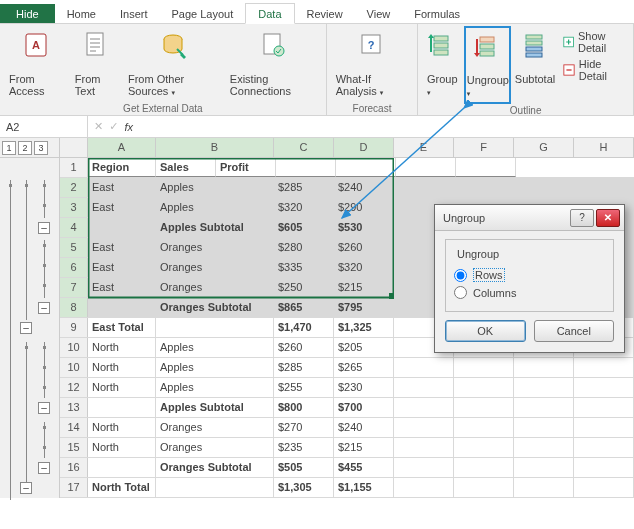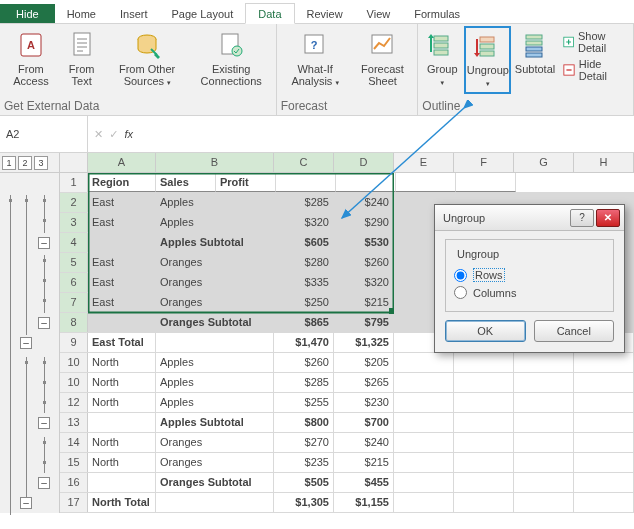--- a/index.html
+++ b/index.html
@@ -8,31 +8,31 @@
 
 .tabs{display:flex;align-items:flex-end;background:#fff;height:24px;border-bottom:1px solid #d4d4d4}
 .tab{padding:4px 12px 3px;cursor:pointer;color:#444}
 .tab.file{background:#217346;color:#fff;padding:4px 16px 3px}
 .tab.active{background:#fff;border:1px solid #d4d4d4;border-bottom:1px solid #fff;color:#217346;margin-bottom:-1px}
 
 
 .ribbon{display:flex;background:#f1f1f1;border-bottom:1px solid #d4d4d4;height:92px}
 .group{border-right:1px solid #d4d4d4;padding:2px 4px 1px;display:flex;flex-direction:column;justify-content:space-between}
 .group-body{display:flex;align-items:flex-start;gap:2px;flex:1}
-.group-label{text-align:left;font-size:12px;color:#6a6a6a;padding:1px 0}
+.group-label{text-align:center;font-size:10px;color:#6a6a6a;padding:1px 0}
 .rbtn{display:flex;flex-direction:column;align-items:center;justify-content:flex-start;padding:2px 4px;cursor:pointer;min-width:40px;border:1px solid transparent}
 .rbtn .ic{width:32px;height:32px;display:flex;align-items:center;justify-content:center}
-.rbtn .lbl{text-align:center;font-size:11px;line-height:12px;margin-top:2px}
+.rbtn .lbl{font-size:11px;line-height:12px;margin-top:12px}
 .rbtn.hl{border:2px solid #2a8dd4;background:#f1f1f1}
 .small-link{display:flex;align-items:center;gap:4px;padding:2px 4px;cursor:pointer;font-size:11px}
 .small-link svg{width:14px;height:14px}
 .drop{font-size:7px;margin-top:1px}
 
 
-.fbar{display:flex;align-items:center;height:37px;border-bottom:1px solid #d4d4d4;background:#fff}
+.fbar{display:flex;align-items:center;height:22px;border-bottom:1px solid #d4d4d4;background:#fff}
 .namebox{width:88px;border-right:1px solid #d4d4d4;padding:2px 6px;height:100%;display:flex;align-items:center;background:#fff}
 .fxicons{display:flex;align-items:center;gap:6px;padding:0 6px;color:#777}
 .fxicons span{cursor:pointer}
 .fxinput{flex:1;height:100%}
 
 
 .sheet{display:flex;position:relative}
 .outline{width:66px;background:#f0f0f0;border-right:1px solid #ccc}
 .outline-top{height:20px;display:flex;align-items:center;gap:2px;padding-left:2px;border-bottom:1px solid #ccc}
 .obox{width:14px;height:14px;border:1px solid #999;background:#fff;display:flex;align-items:center;justify-content:center;font-size:9px;cursor:pointer}
@@ -44,21 +44,21 @@
 .grid{flex:1;position:relative}
 .chead{display:flex;height:20px;background:#f0f0f0;border-bottom:1px solid #ccc}
 .rhead{width:28px;border-right:1px solid #ccc}
 .ch{border-right:1px solid #ccc;text-align:center;line-height:19px;color:#555;cursor:pointer}
 .ch.sel{background:#d4e8d4}
 .rows{}
 .row{display:flex;height:20px;border-bottom:1px solid #d9d9d9}
 .rh{width:28px;background:#f0f0f0;border-right:1px solid #ccc;text-align:center;line-height:19px;color:#555;cursor:pointer}
 .rh.sel{background:#d4e8d4}
 .cell{border-right:1px solid #d9d9d9;padding:0 4px;line-height:19px;overflow:hidden;white-space:nowrap}
-.cell.num{text-align:right}
+.cell.num{}
 .cell.bold{font-weight:bold}
 .row.hdr .cell{font-weight:bold;border-bottom:1px solid #888}
 .row.sel .cell{background:#d9d9d9}
 
 
 .cA{width:68px}.cB{width:118px}.cC{width:60px}.cD{width:60px}.cE{width:60px}.cF{width:60px}.cG{width:60px}.cH{width:60px}
 
 
 .dialog{position:absolute;left:434px;top:204px;width:191px;background:#f0f0f0;border:1px solid #6b6b6b;box-shadow:3px 3px 8px rgba(0,0,0,.35);z-index:20}
 .dtitle{height:26px;background:linear-gradient(#fdfdfd,#e4e4e4);border-bottom:1px solid #bdbdbd;display:flex;align-items:center;justify-content:space-between;padding:0 4px 0 8px}
@@ -144,29 +144,20 @@
   <div class="group">
     <div class="group-body">
       <div class="rbtn" style="min-width:52px">
         <span class="ic">
             <svg viewBox="0 0 32 32">
               <rect x="6" y="6" width="18" height="18" fill="#fff" stroke="#888"></rect>
               <text x="15" y="20" text-anchor="middle" font-size="14" fill="#2a67b3" font-weight="bold">?</text>
             </svg>
           </span>
         <span class="lbl"><span>What-If Analysis</span> <span class="drop">▾</span></span>
-      </div>
-      <div class="rbtn" style="min-width:48px">
-        <span class="ic">
-            <svg viewBox="0 0 32 32">
-              <rect x="5" y="6" width="20" height="18" fill="#fff" stroke="#888"></rect>
-              <polyline points="7,20 12,14 17,17 23,9" fill="none" stroke="#e7923a" stroke-width="2"></polyline>
-            </svg>
-          </span>
-        <span class="lbl">Forecast Sheet</span>
       </div>
     </div>
     <div class="group-label">Forecast</div>
   </div>
 
   <div class="group" style="flex:1">
     <div class="group-body">
       <div class="rbtn">
         <span class="ic">
             <svg viewBox="0 0 32 32">

